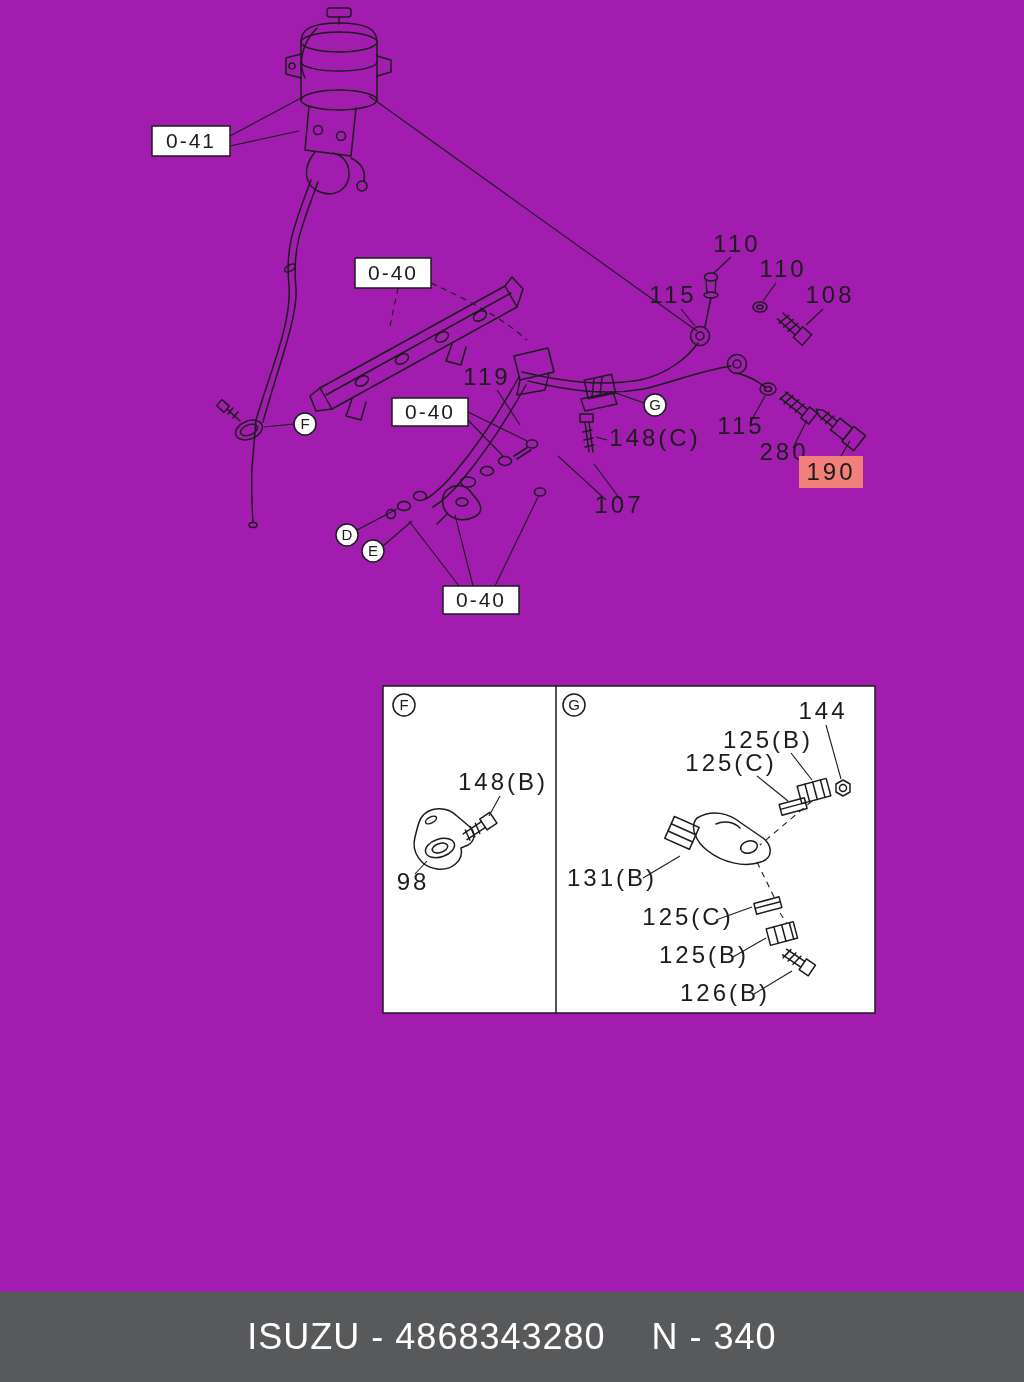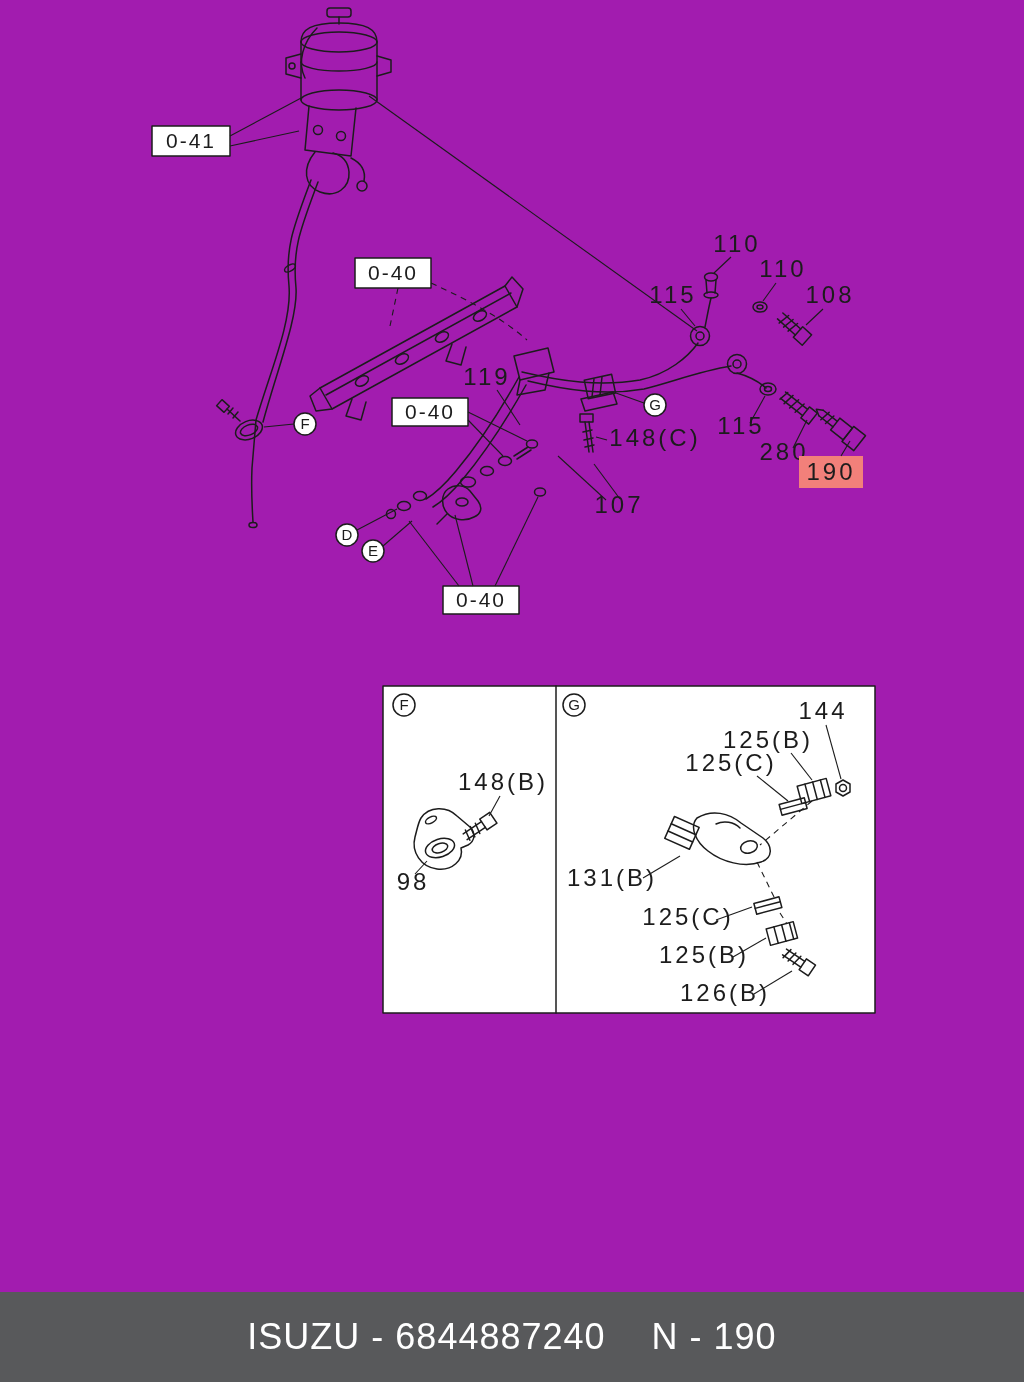--- a/index.html
+++ b/index.html
@@ -300,17 +300,17 @@
     <text class="lbl" x="688" y="925">125(C)</text>
     <path class="ldr" d="M716,920 L752,907"></path>
     <text class="lbl" x="704" y="963">125(B)</text>
     <path class="ldr" d="M733,957 L766,938"></path>
     <text class="lbl" x="725" y="1001">126(B)</text>
     <path class="ldr" d="M754,994 L792,971"></path>
   </g>
 </svg>
 
 <div class="footer">
-  <span>ISUZU - 6844887240</span>
-  <span>N - 190</span>
+  <span>ISUZU - 4868343280</span>
+  <span>N - 340</span>
 </div>
 
 </div>
 
 </body></html>

